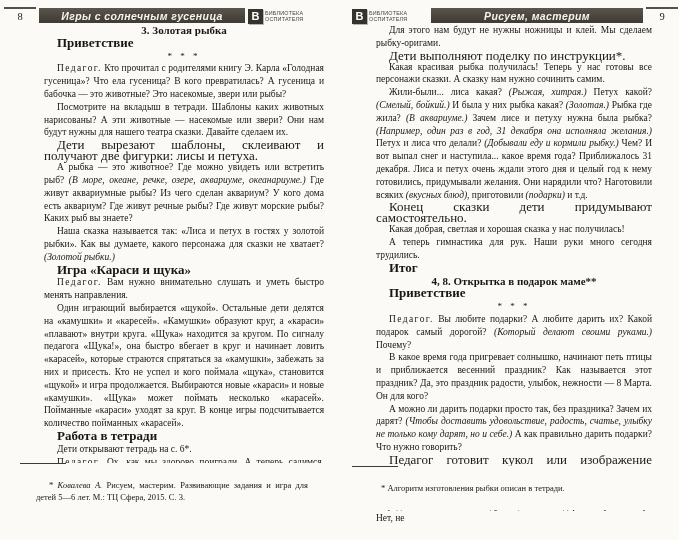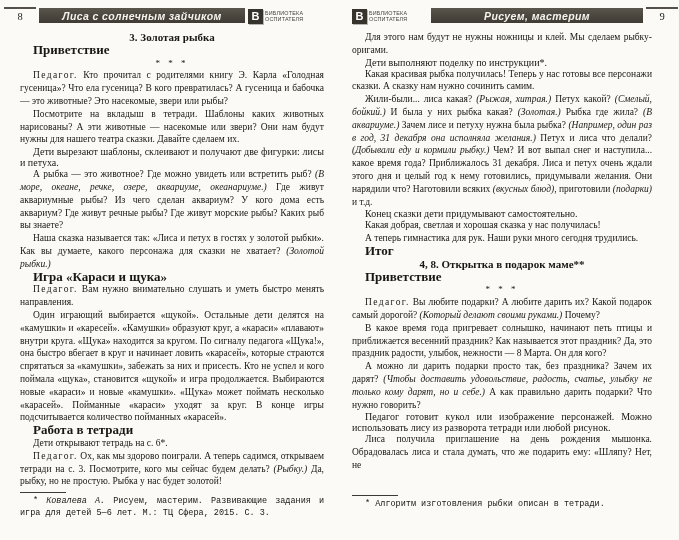--- a/index.html
+++ b/index.html
@@ -21,47 +21,47 @@
           font-weight:bold;font-style:italic;font-size:10.5px;letter-spacing:.4px;
           display:flex;align-items:center;justify-content:center;}
   .logo{display:flex;align-items:center;gap:2px;width:76px;flex:none;padding-top:1px;}
   .logo-b{width:15px;height:15px;background:#36322c;color:#fff;flex:none;
           font-family:"Liberation Sans",sans-serif;font-weight:bold;font-size:11px;
           display:flex;align-items:center;justify-content:center;box-shadow:1px 1px 0 #b9b6b0;}
   .logo-text{font-family:"Liberation Sans",sans-serif;font-size:5.4px;line-height:6px;
              color:#403f3d;letter-spacing:.2px;white-space:nowrap;}
 
   
-  .page-body{padding-top:7px;font-size:9.5px;line-height:12.8px;color:#191712;text-align:justify;}
+  .page-body{font-size:9.5px;line-height:12.8px;color:#191712;text-align:justify;margin-left:24px;}
   .page-body p{margin:0;}
   .blk-title,.blk-title2{font-weight:bold;font-size:11px;text-align:center;text-indent:0;margin:5px 0 7px;}
   .blk-title2{margin:11px 0 8px;}
   .blk-heading{font-weight:bold;font-size:13px;text-indent:13px;text-align:left;margin:1px 0;}
   .blk-sep{text-align:center;text-indent:0;letter-spacing:3px;font-size:9px;margin:0 0 1px;}
   .blk-para{text-indent:13px;}
-  .blk-stage{font-size:10px;line-height:11px;text-indent:13px;margin:3px 0;}
+  .blk-stage{font-size:13px;line-height:11px;text-indent:13px;margin:3px 0;}
   .seg-i{font-style:italic;}
   .seg-sp{letter-spacing:1.4px;}
 
   
   .page-footnotes{position:absolute;left:0;right:0;bottom:15px;background:var(--page,#fbfaf6);
                   font-size:8.5px;line-height:11.3px;color:#191712;text-align:justify;}
   .page-right .page-footnotes{bottom:24px;}
   .frule{width:46px;border-top:1px solid #3c3a35;margin:0 0 3px 0;}
-  .page-footnotes p{margin:0;text-indent:13px;font-family:Liberation Mono, monospace;}
+  .page-footnotes p{margin:16px;text-indent:13px;}
 </style>
 </head>
 <body>
 
 <div class="spread">
 
   <div class="page page-left">
     <div class="page-header">
       <div class="pagenum">8</div>
-      <div class="runbar">Лиса с солнечным зайчиком</div>
+      <div class="runbar">Игры с солнечным гусеница</div>
       <div class="logo">
         <div class="logo-b">В</div>
         <div class="logo-text">
           <div>БИБЛИОТЕКА</div>
           <div>ОСПИТАТЕЛЯ</div>
         </div>
       </div>
     </div>
     <div class="page-body">
         <p class="blk-title"><span>3. Золотая рыбка</span></p>

